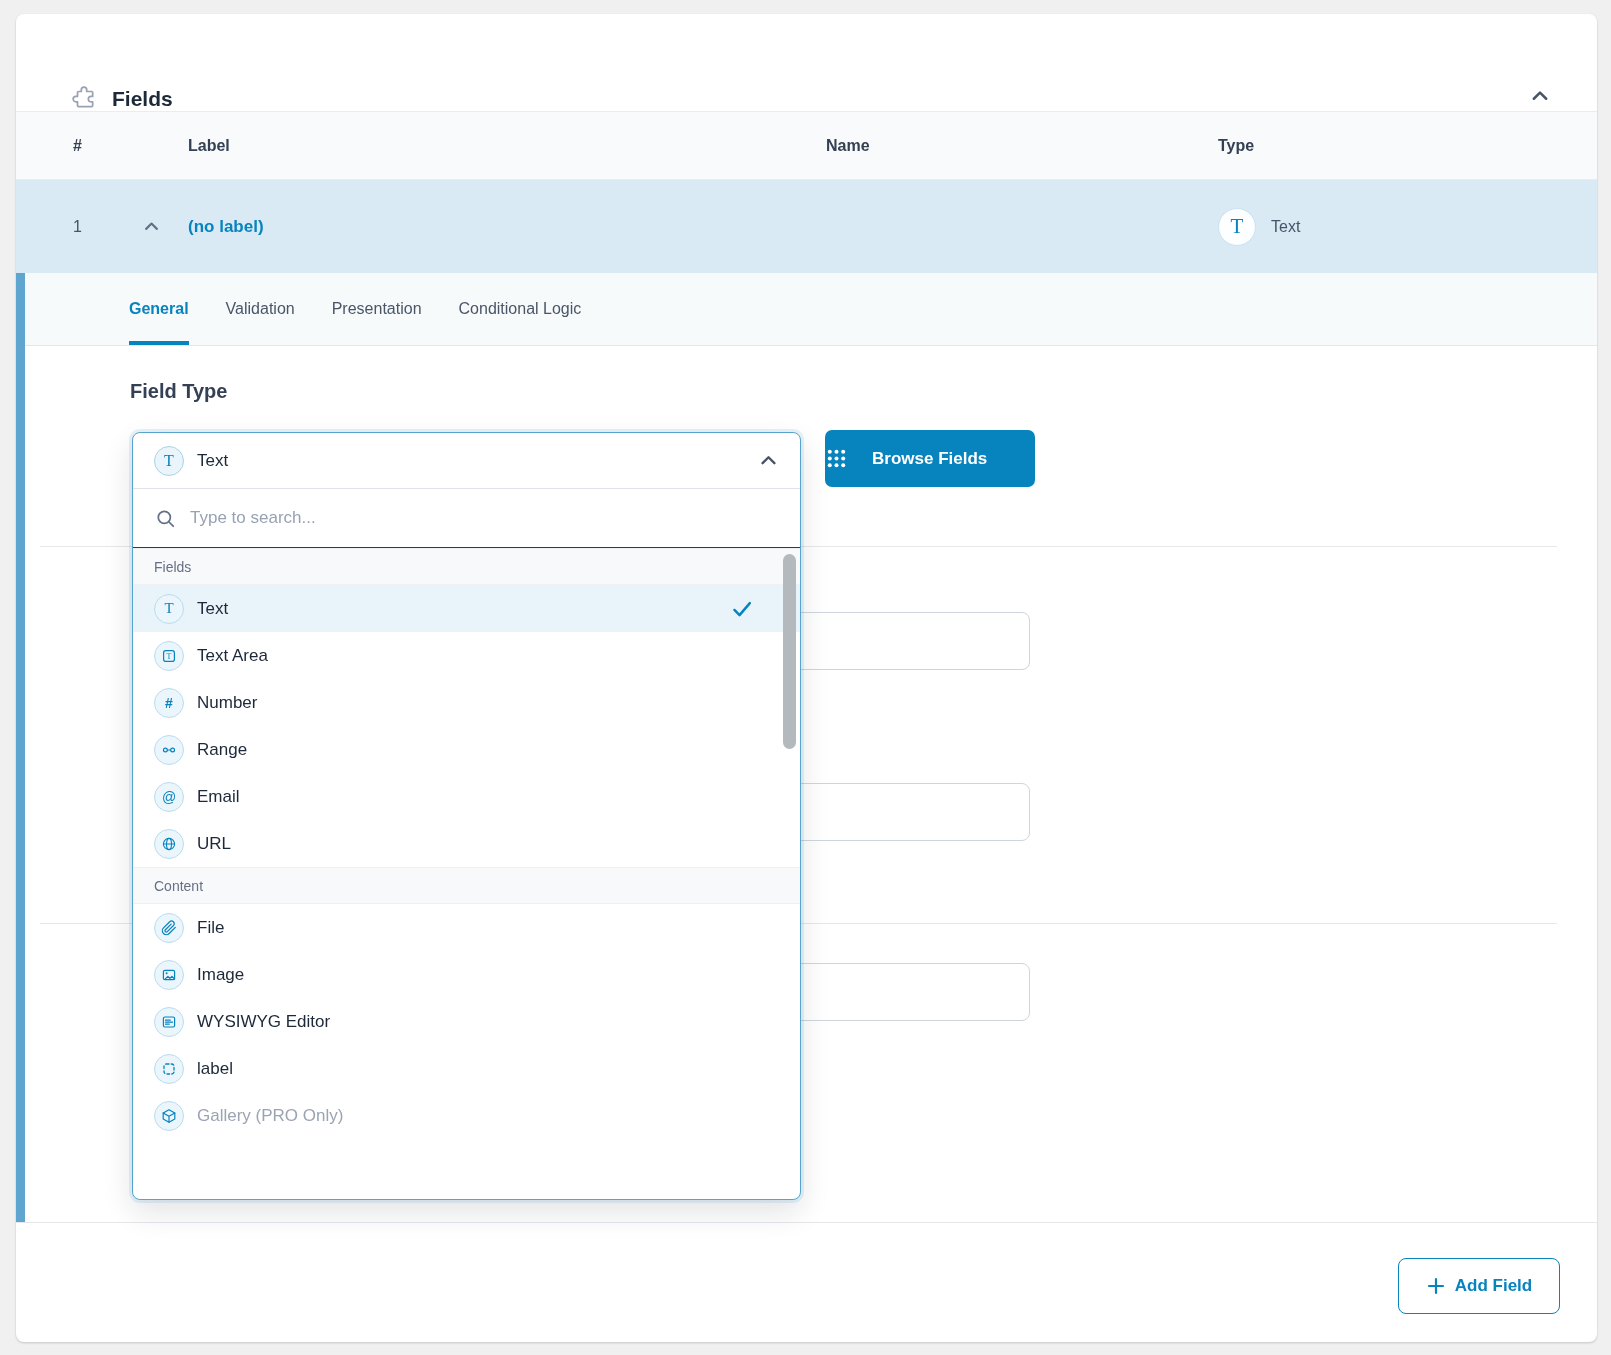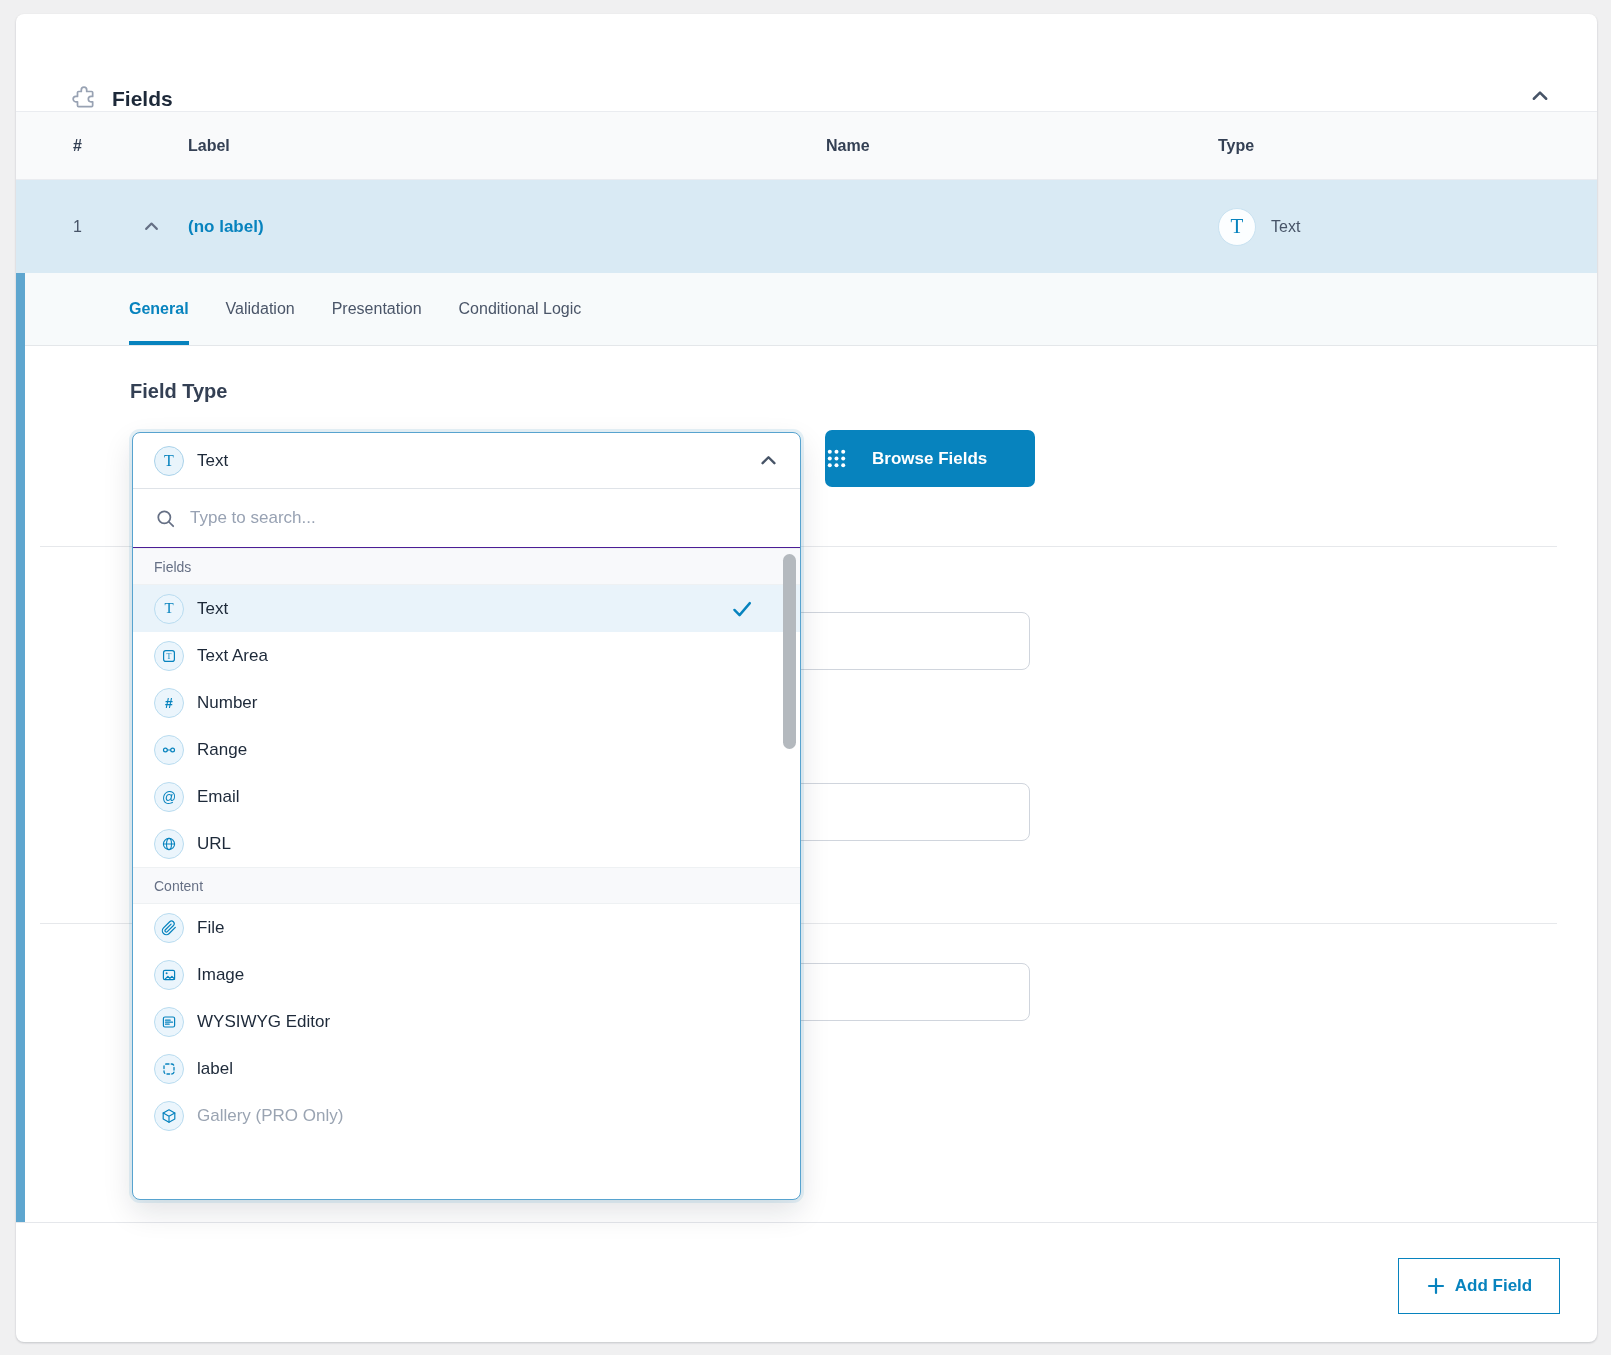--- a/index.html
+++ b/index.html
@@ -115,21 +115,21 @@
   .browse-btn{
     position:absolute;left:800px;top:84px;width:210px;height:57px;
     background:var(--accent);color:#fff;border:none;border-radius:7px;cursor:pointer;
     display:flex;align-items:center;gap:24px;
     font-size:17px;font-weight:600;font-family:"Liberation Sans", sans-serif;
   }
   
   .footer{position:absolute;left:0;right:0;bottom:0;height:120px;border-top:1px solid var(--border);}
   .add-btn{
     position:absolute;right:37px;top:35px;width:162px;height:56px;
-    background:#fff;border:1px solid var(--accent);border-radius:0;color:var(--accent);
+    background:#fff;border:1px solid var(--accent);border-radius:8px;color:var(--accent);
     display:flex;align-items:center;justify-content:center;gap:9px;
     font-size:17px;font-weight:600;font-family:"Liberation Sans", sans-serif;cursor:pointer;
   }
   svg{display:block;}
 </style>
 </head>
 <body>
 
 <div class="card">
 

